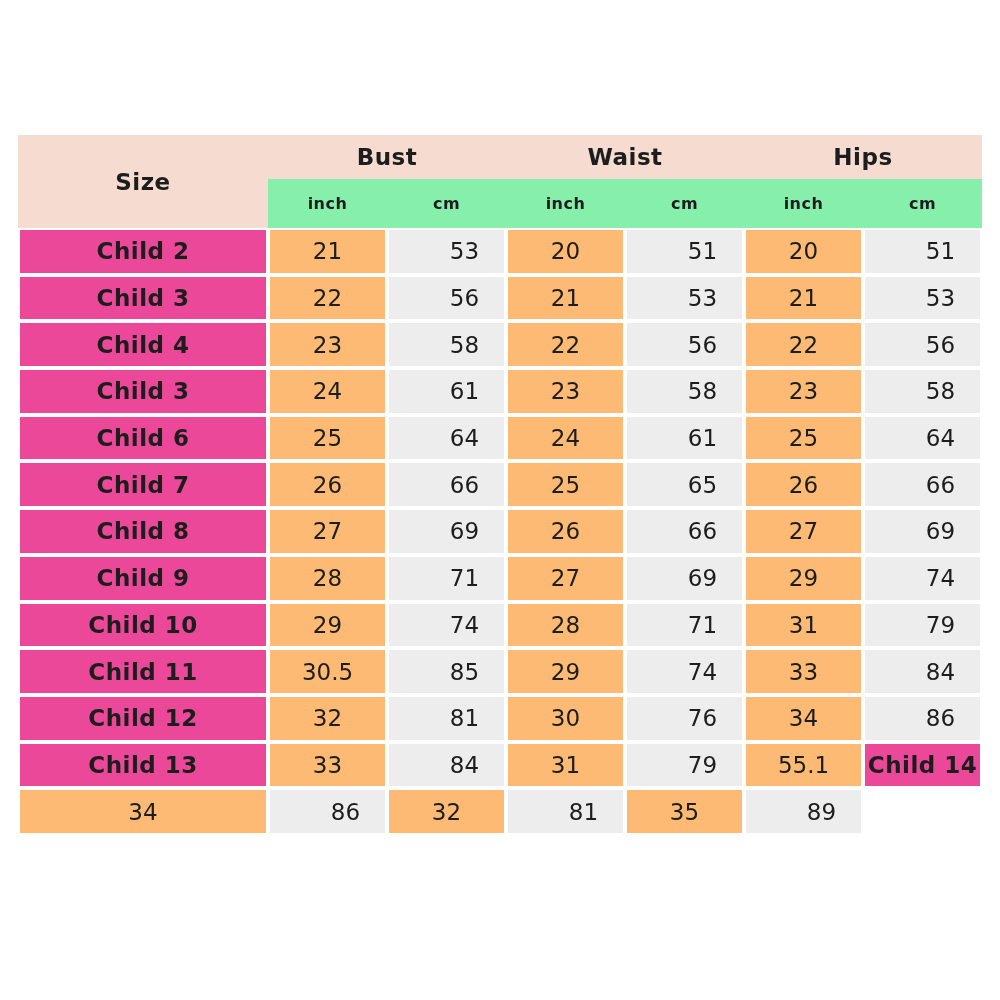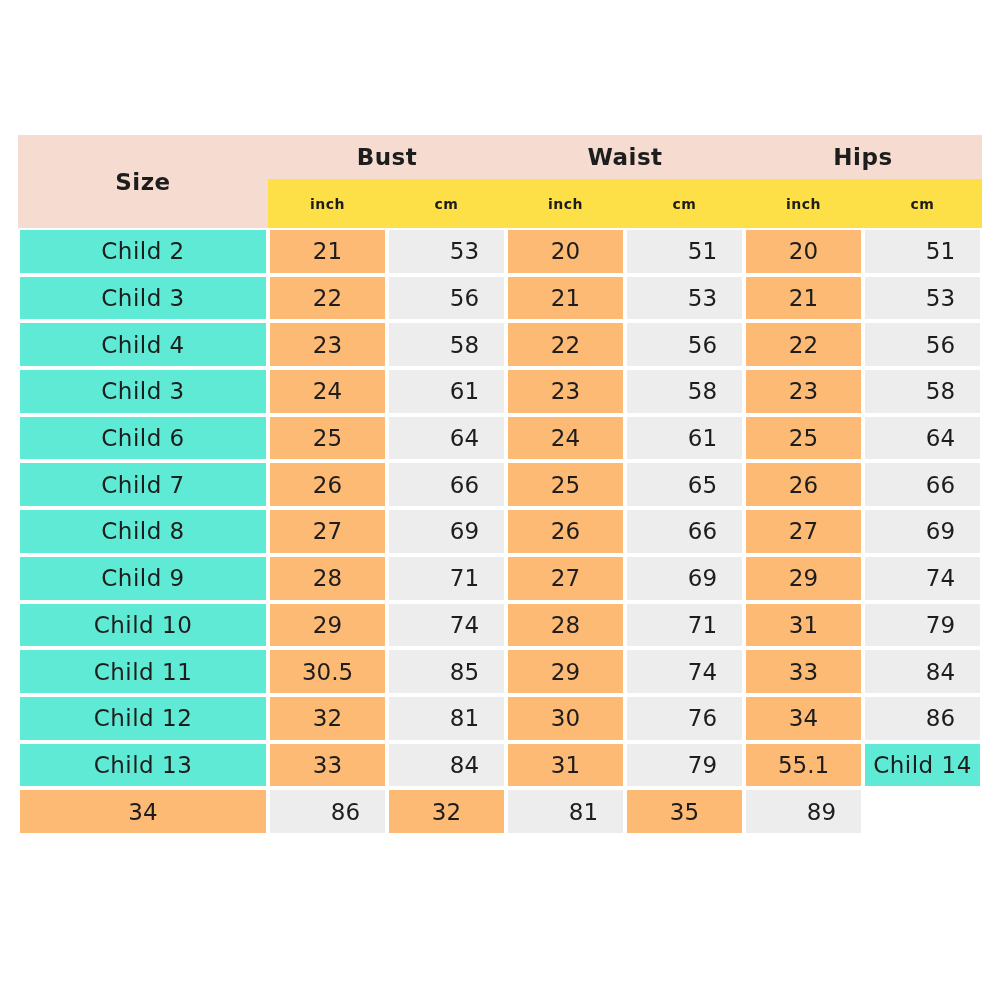--- a/index.html
+++ b/index.html
@@ -35,43 +35,43 @@
     justify-content: center;
     font-weight: bold;
     font-size: 23px;
     letter-spacing: 0.5px;
   }
   .corner {
     grid-row: 1 / 3;
     grid-column: 1;
   }
   .band1 { background: #f6dbd0; }
-  .band2 { background: #fde047; font-size: 14px; }
+  .band2 { background: #86efac; font-size: 16px; }
   .g-bust  { grid-row: 1; grid-column: 2 / 4; }
   .g-waist { grid-row: 1; grid-column: 4 / 6; }
   .g-hips  { grid-row: 1; grid-column: 6 / 8; }
   .s2 { grid-row: 2; grid-column: 2; }
   .s3 { grid-row: 2; grid-column: 3; }
   .s4 { grid-row: 2; grid-column: 4; }
   .s5 { grid-row: 2; grid-column: 5; }
   .s6 { grid-row: 2; grid-column: 6; }
   .s7 { grid-row: 2; grid-column: 7; }
   
   .cell { display: flex; background: #ffffff; }
   .inner {
     flex: 1;
     margin: 2px;
     display: flex;
     align-items: center;
     justify-content: center;
     font-size: 23px;
   }
   .size-col {
-    background: #5eead4;
-    font-weight: normal;
+    background: #ec4899;
+    font-weight: bold;
     letter-spacing: 0.5px;
   }
   .inch-col { background: #fdba74; }
   .cm-col   { background: #ededed; padding-left: 36px; }
 </style>
 </head>
 <body>
 
 <div class="canvas">
   <div class="size-table" id="size-table">

